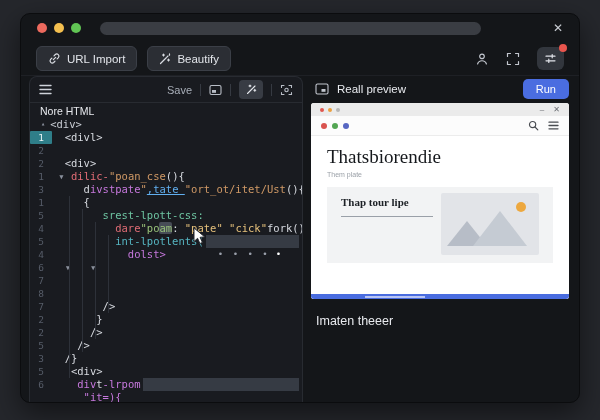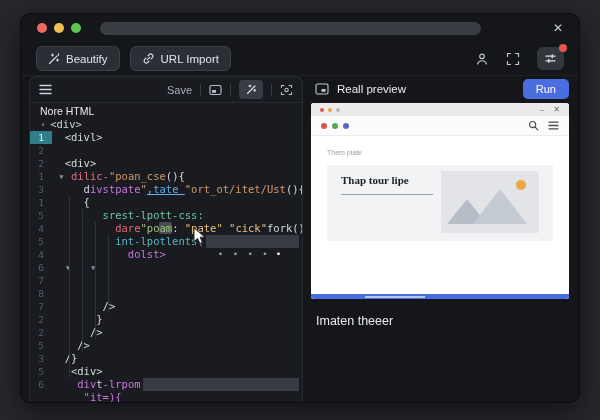--- a/index.html
+++ b/index.html
@@ -91,37 +91,37 @@
     <span class="tl-dot" style="background: rgb(237, 106, 94);"></span>
     <span class="tl-dot" style="background: rgb(244, 191, 79);"></span>
     <span class="tl-dot" style="background: rgb(97, 197, 84);"></span>
     <div class="addr-pill"></div>
     <span class="win-close">✕</span>
   </div>
 
   <div class="toolbar">
     <div class="tb-btn">
       <span>
+        <svg width="13" height="13" viewBox="0 0 13 13" fill="none" stroke="#d9dce2" stroke-width="1.2" stroke-linecap="round">
+          <path d="M5.3 7.7 L7.7 5.3"></path>
+          <path d="M6 3.8 l1.3-1.3 a2.2 2.2 0 0 1 3.1 3.1 L9.1 6.9"></path>
+          <path d="M7 9.2 l-1.3 1.3 a2.2 2.2 0 0 1 -3.1-3.1 L3.9 6.1"></path>
+        </svg>
+      </span>
+      <span>URL Import</span>
+    </div>
+    <div class="tb-btn">
+      <span>
         <svg width="12" height="12" viewBox="0 0 12 12" fill="none" stroke="#d9dce2" stroke-width="1.2" stroke-linecap="round">
           <path d="M1.5 10.5 L7 5"></path>
             <path d="M7.6 4.4 L9 3"></path>
           <path d="M9.5 6 v2 M8.5 7 h2 M4.5 1 v2 M3.5 2 h2 M10.5 0.8 v1.4"></path>
         </svg>
       </span>
       <span>Beautify</span>
-    </div>
-    <div class="tb-btn">
-      <span>
-        <svg width="13" height="13" viewBox="0 0 13 13" fill="none" stroke="#d9dce2" stroke-width="1.2" stroke-linecap="round">
-          <path d="M5.3 7.7 L7.7 5.3"></path>
-          <path d="M6 3.8 l1.3-1.3 a2.2 2.2 0 0 1 3.1 3.1 L9.1 6.9"></path>
-          <path d="M7 9.2 l-1.3 1.3 a2.2 2.2 0 0 1 -3.1-3.1 L3.9 6.1"></path>
-        </svg>
-      </span>
-      <span>URL Import</span>
     </div>
     <div class="tb-right">
       <span>
         <svg width="14" height="14" viewBox="0 0 14 14" fill="none" stroke="#c3c7cf" stroke-width="1.2" stroke-linecap="round">
           <circle cx="7" cy="4.4" r="2.3"></circle>
             <path d="M2.6 12 a4.6 4.6 0 0 1 8.8 0"></path>
         </svg>
       </span>
       <span>
         <svg width="14" height="14" viewBox="0 0 14 14" fill="none" stroke="#c3c7cf" stroke-width="1.2" stroke-linecap="round">
@@ -318,20 +318,21 @@
               </svg>
             </span>
             <span>
               <svg width="11" height="9" viewBox="0 0 11 9" stroke="#4a4d52" stroke-width="1.3" stroke-linecap="round">
                 <path d="M1 1.2 h9 M1 4.5 h9 M1 7.8 h9"></path>
               </svg>
             </span>
           </span>
         </div>
         <div class="page">
+          <div class="page-title">Thatsbiorendie</div>
           <div class="page-subtitle">Them plate</div>
           <div class="card">
             <div>
               <div class="card-heading">Thap tour lipe</div>
               <div class="card-rule"></div>
             </div>
             <div class="card-image">
               <span class="sun" style="background: rgb(237, 168, 63);"></span>
               <span class="mt1"></span>
               <span class="mt2"></span>

